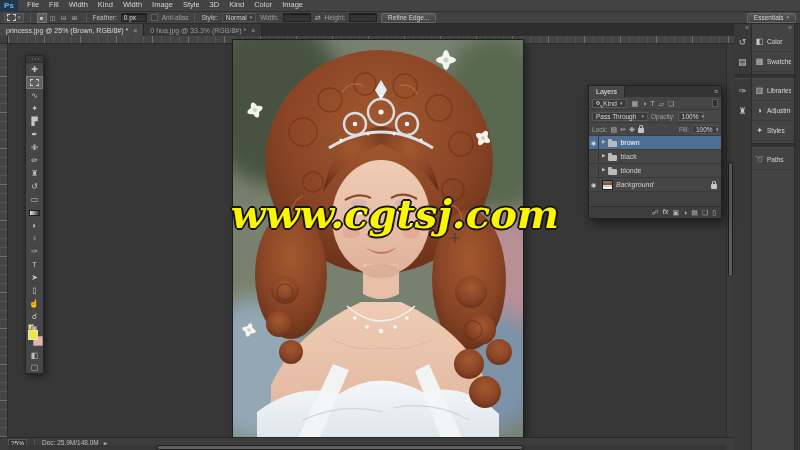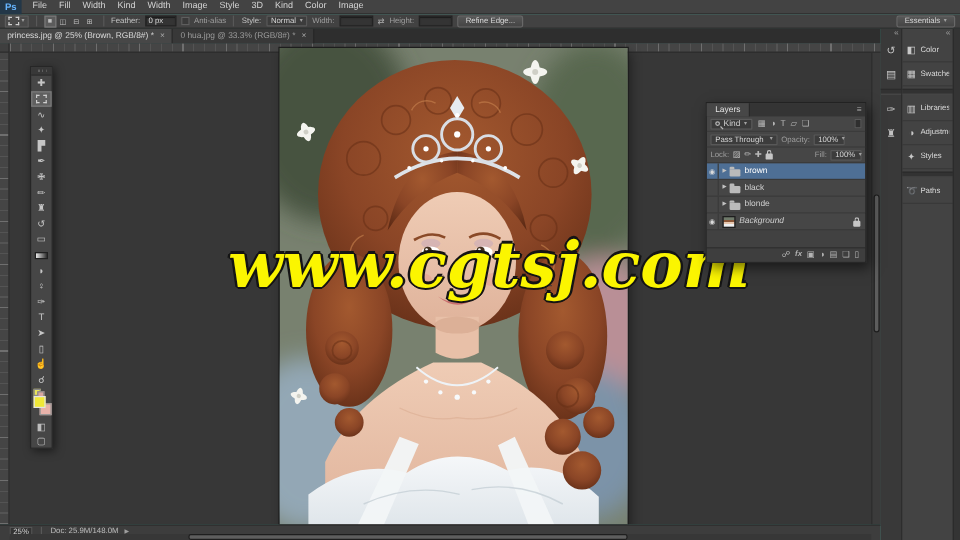--- a/index.html
+++ b/index.html
@@ -56,21 +56,21 @@
                            repeating-linear-gradient(90deg,#545454 0 1px,transparent 1px 9px)}
   #vruler{position:absolute;left:0;top:8px;width:8px;height:393px;background-color:#454545;
           border-right:1px solid #2a2a2a;
           background-image:repeating-linear-gradient(0deg,#6f6f6f 0 1px,transparent 1px 36px),
                            repeating-linear-gradient(0deg,#545454 0 1px,transparent 1px 9px)}
   #ruler-corner{position:absolute;left:0;top:0;width:8px;height:8px;background:#3f3f3f;
                 border-right:1px solid #2a2a2a;border-bottom:1px solid #2a2a2a}
   #photo{position:absolute;left:233px;top:4px;width:290px;height:404px;
          box-shadow:0 0 0 1px #1d1d1d,3px 3px 9px rgba(0,0,0,.45)}
   #watermark{position:absolute;left:190px;top:156px;width:410px;text-align:center;z-index:5;
-             font-family:"DejaVu Serif",serif;font-style:italic;font-weight:bold;font-size:53px;line-height:1.1;
+             font-family:"DejaVu Serif",serif;font-style:italic;font-weight:bold;font-size:40px;line-height:1.1;
              text-shadow:-2px 0 #141414,2px 0 #141414,0 -2px #141414,0 2px #141414,
                          -1px -1px #141414,1px 1px #141414,-1px 1px #141414,1px -1px #141414;
              pointer-events:none}
   #vscroll{position:absolute;left:726px;top:8px;width:8px;height:393px;background:#3b3b3b;border-left:1px solid #2c2c2c}
   #vscroll .thumb{position:absolute;left:1px;top:118px;width:5px;height:115px;background:#5d5d5d;border-radius:3px}
 
   
   #toolbar{position:absolute;left:25px;top:55px;width:19px;background:#464646;border:1px solid #262626;
            box-shadow:2px 2px 7px rgba(0,0,0,.5);z-index:10}
   .tb-head{height:7px;background:#383838;border-bottom:1px solid #2d2d2d;

